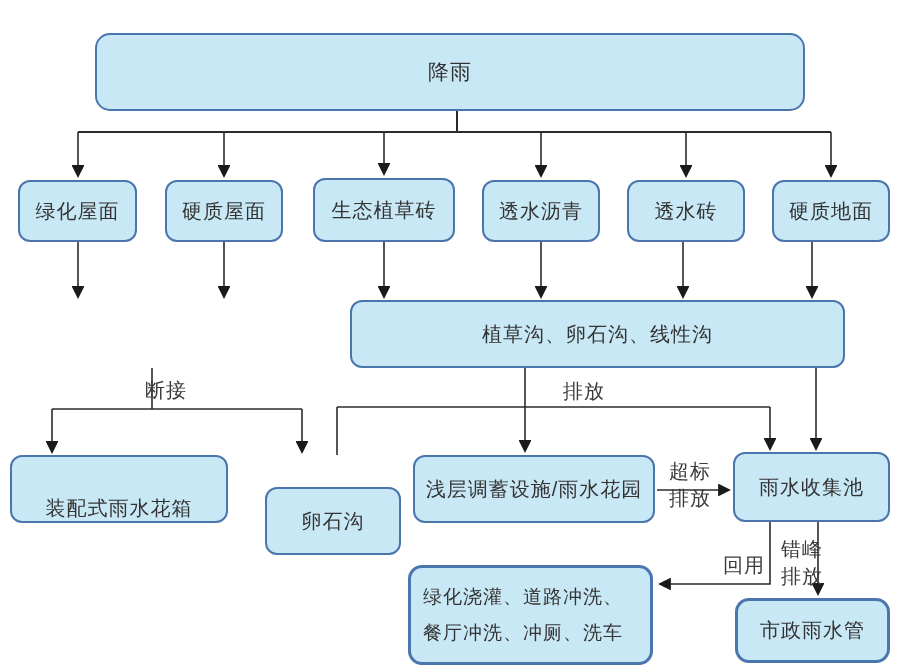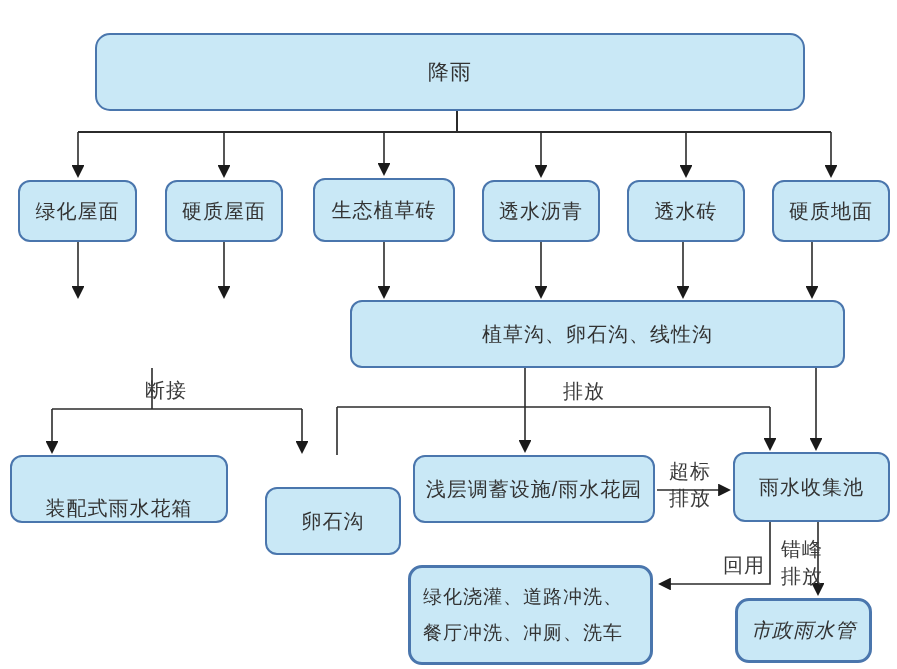--- a/index.html
+++ b/index.html
@@ -137,21 +137,21 @@
   </div>
 
   <div class="node" style="left:733px;top:452px;width:157px;height:70px;">
     <span>雨水收集池</span>
   </div>
 
   <div class="node thick multiline" style="left:408px;top:565px;width:245px;height:100px;">
     <span>绿化浇灌、道路冲洗、餐厅冲洗、冲厕、洗车</span>
   </div>
 
-  <div class="node thick" style="left:735px;top:598px;width:137px;height:65px;font-style:italic;">
+  <div class="node thick" style="left:735px;top:598px;width:155px;height:65px;">
     <span>市政雨水管</span>
   </div>
 
   <div class="edge-label" style="left:97px;top:377px;width:52px;margin-left:43px;">断接</div>
 
   <div class="edge-label" style="left:558px;top:378px;width:52px;">排放</div>
 
   <div class="edge-label" style="left:664px;top:458px;width:52px;">超标
 排放</div>
 

